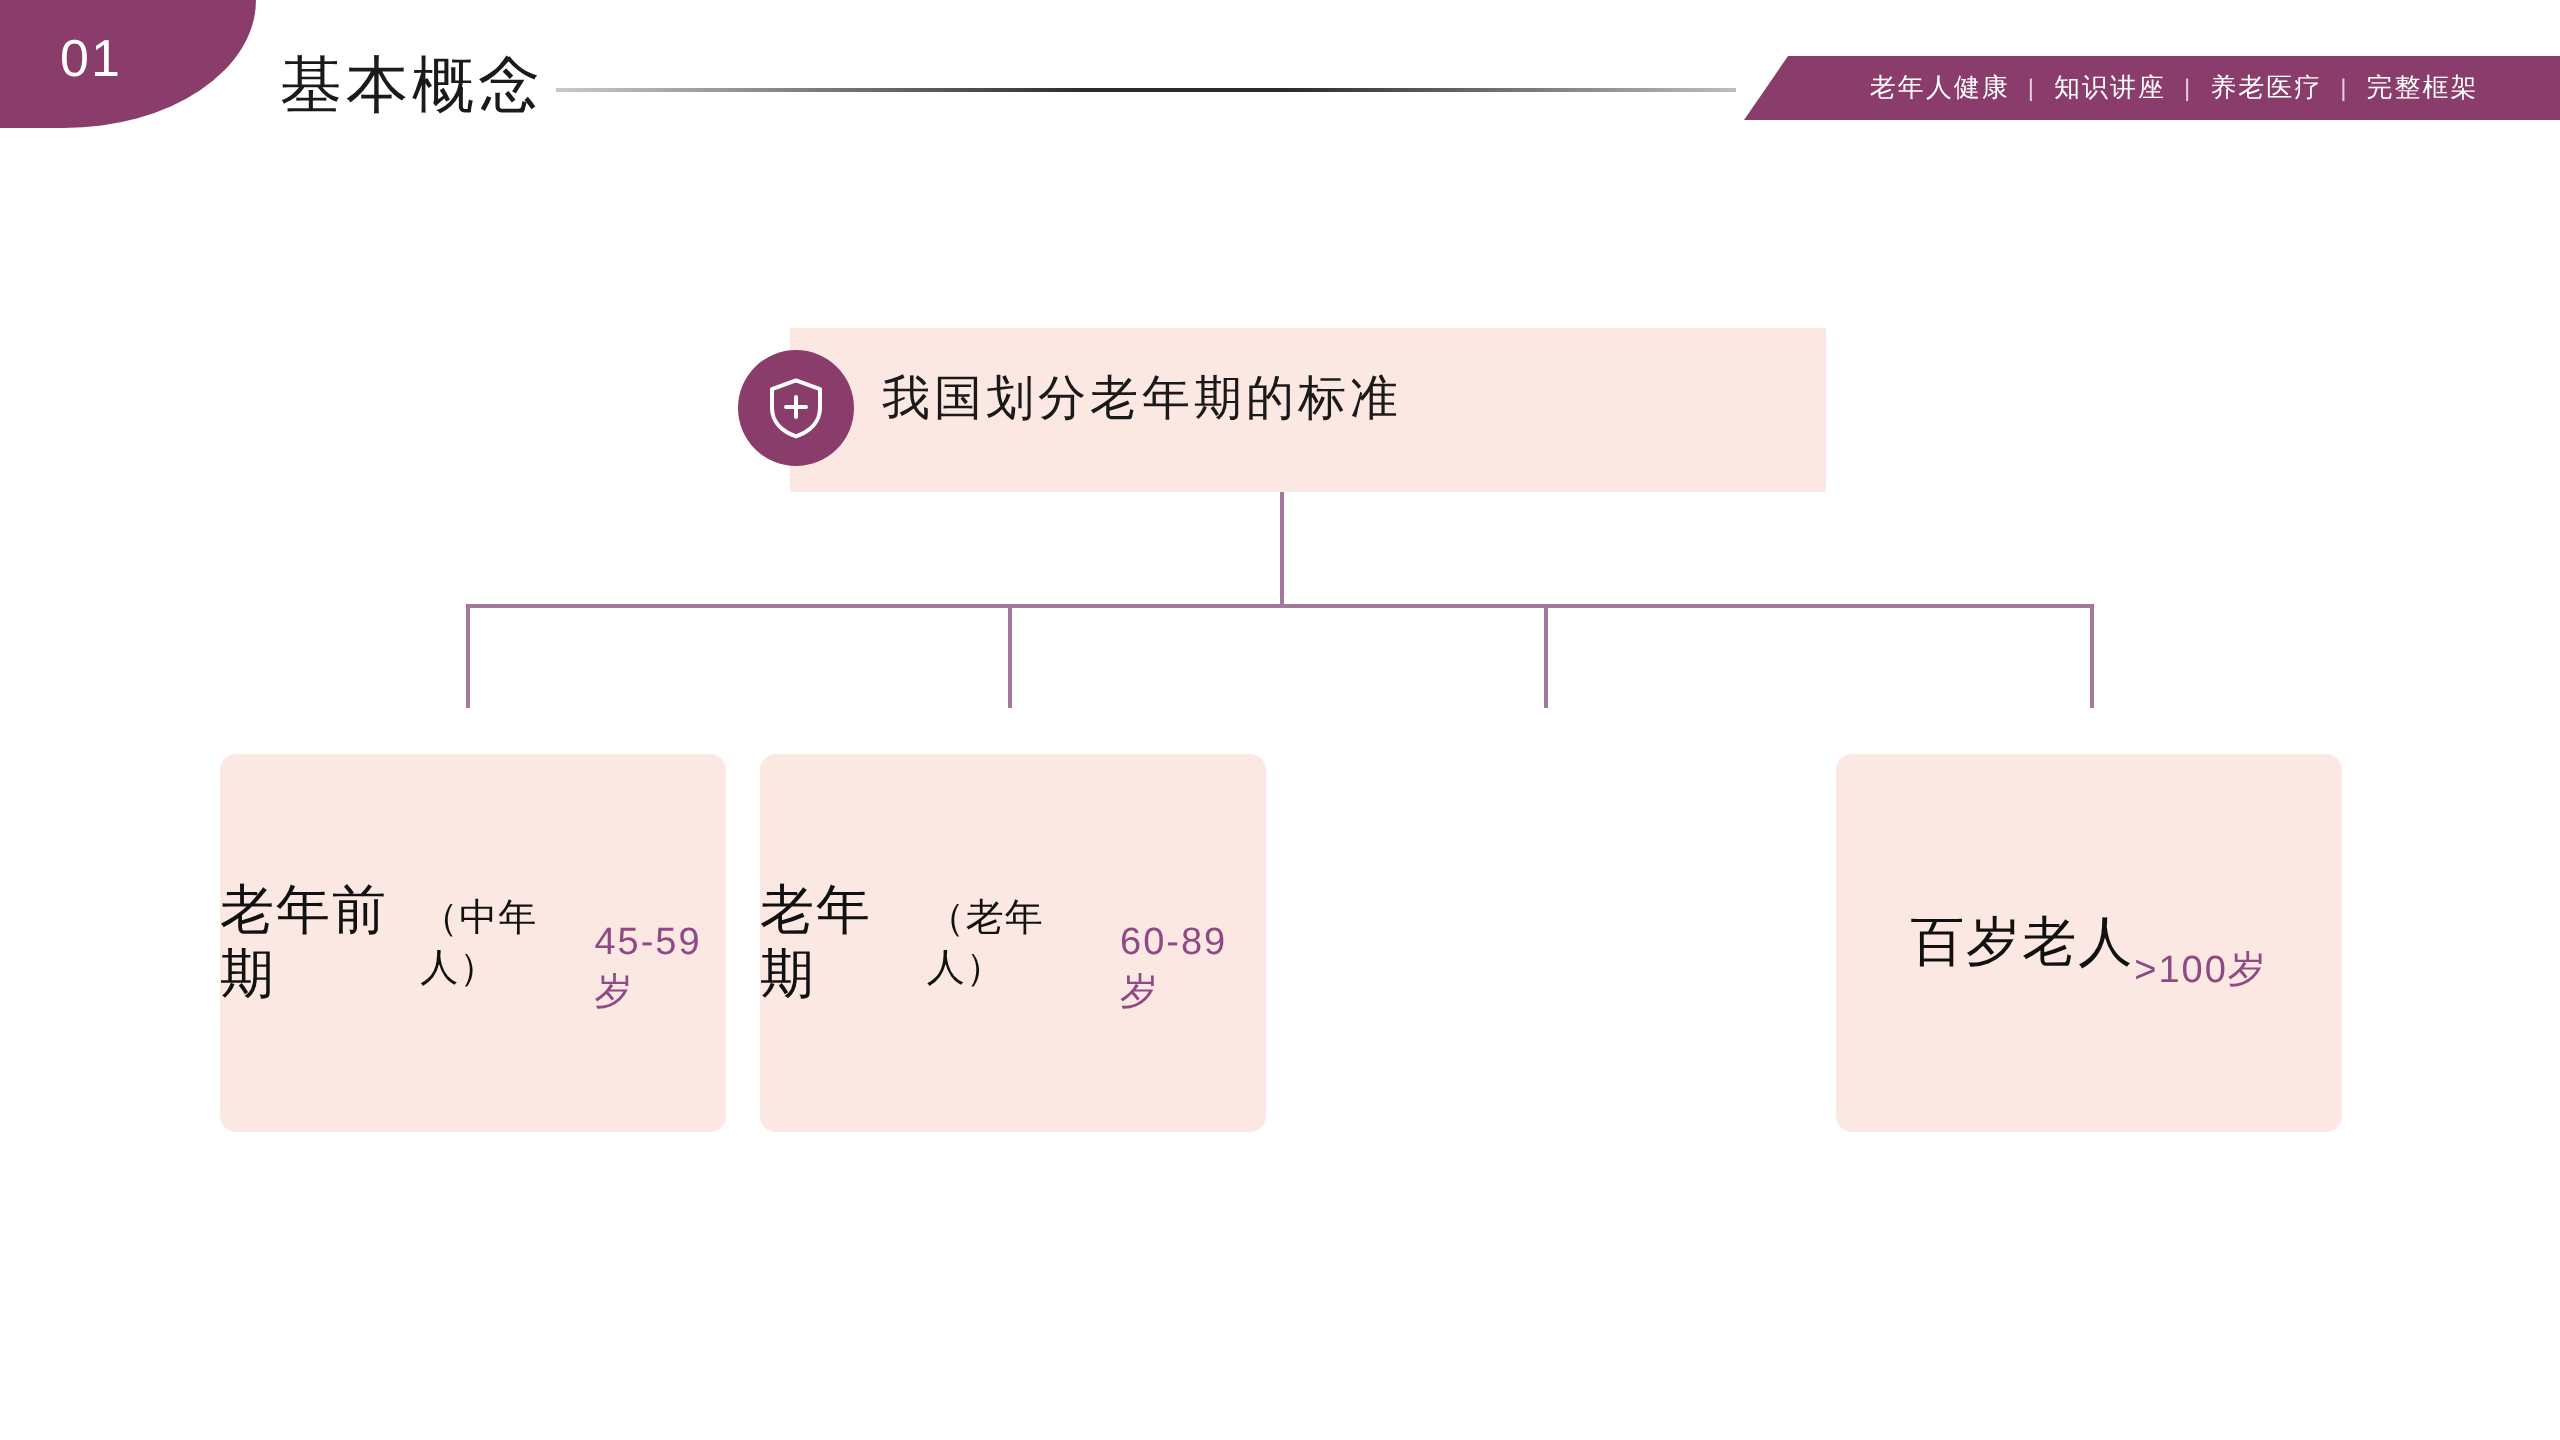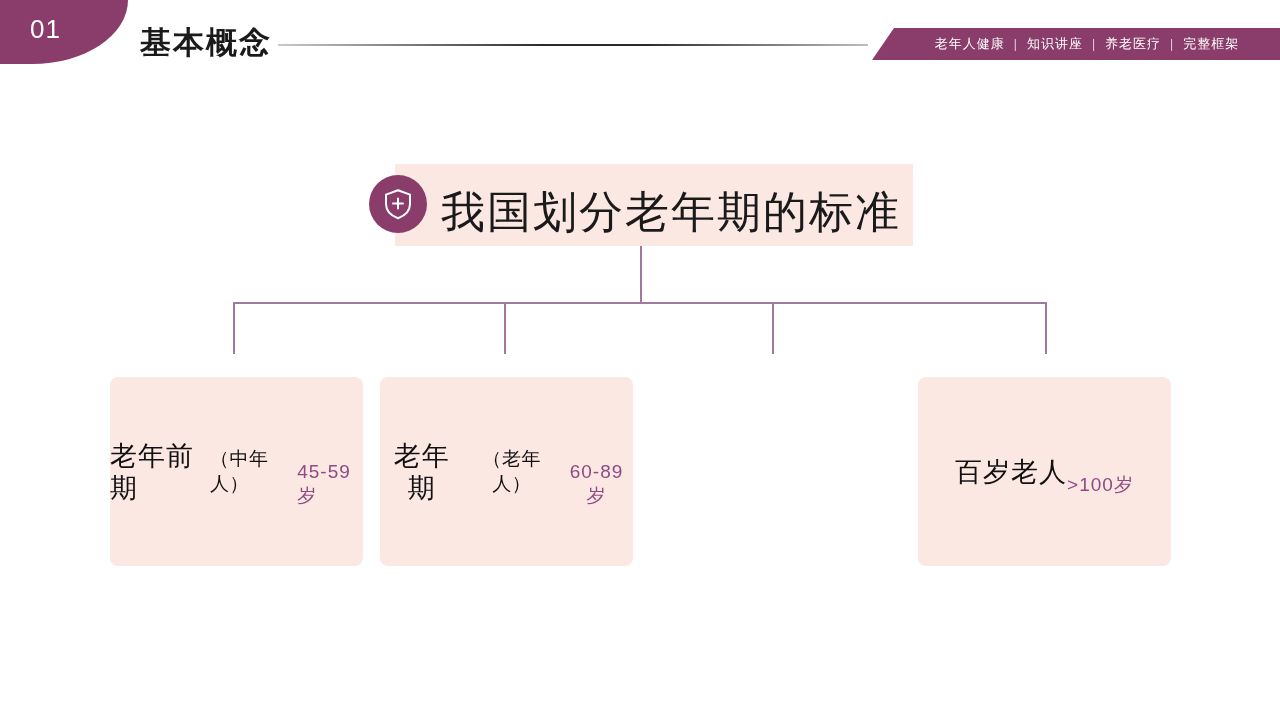--- a/index.html
+++ b/index.html
@@ -19,21 +19,21 @@
     border-bottom-right-radius:96px 64px;
   }
   .num-badge-text{
     position:absolute; left:30px; top:14px;
     font-size:26px; color:#ffffff;
     font-family:"Liberation Sans", sans-serif;
     letter-spacing:1px;
   }
   .section-title{
     position:absolute; left:140px; top:22px;
-    font-size:31px; font-weight:700; color:#1a1a1a;
+    font-size:31px; font-weight:400; color:#1a1a1a;
     font-family:"DejaVu Serif","Liberation Serif",serif;
     letter-spacing:2px;
     white-space:nowrap;
   }
   .title-rule{
     position:absolute; left:278px; top:44px;
     width:590px; height:2px;
     background:linear-gradient(to right,#c9c9c9 0%,#2b2b2b 45%,#2b2b2b 62%,#bdbdbd 100%);
   }
 
@@ -57,21 +57,21 @@
   .tag-sep{ color:#e6cddc; font-size:12px; }
 
   
   .main-card{
     position:absolute; left:395px; top:164px;
     width:518px; height:82px;
     background:#FCE8E3;
   }
   .main-card-text{
     position:absolute; left:441px; top:183px;
-    font-size:44px; color:#1a1a1a; letter-spacing:2px;
+    font-size:24px; color:#1a1a1a; letter-spacing:2px;
     font-family:"DejaVu Serif","Liberation Serif",serif;
     white-space:nowrap;
   }
   .shield-circle{
     position:absolute; left:369px; top:175px;
     width:58px; height:58px;
     background:#8A3D6A;
     border-radius:50%;
     display:flex; align-items:center; justify-content:center;
   }
@@ -149,21 +149,21 @@
   <div class="line drop" style="left:504px;"></div>
   <div class="line drop" style="left:772px;"></div>
   <div class="line drop" style="left:1045px;"></div>
 
   <div class="card" style="left:110px;">
     <div class="card-title">老年前期</div>
     <div class="card-sub">（中年人）</div>
     <div class="card-age">45-59岁</div>
   </div>
 
-  <div class="card" style="left:380px;text-align:center;">
+  <div class="card" style="left:380px;">
     <div class="card-title">老年期</div>
     <div class="card-sub">（老年人）</div>
     <div class="card-age">60-89岁</div>
   </div>
 
 
   <div class="card" style="left:918px;">
     <div class="card-title">百岁老人</div>
 
     <div class="card-age">&gt;100岁</div>

